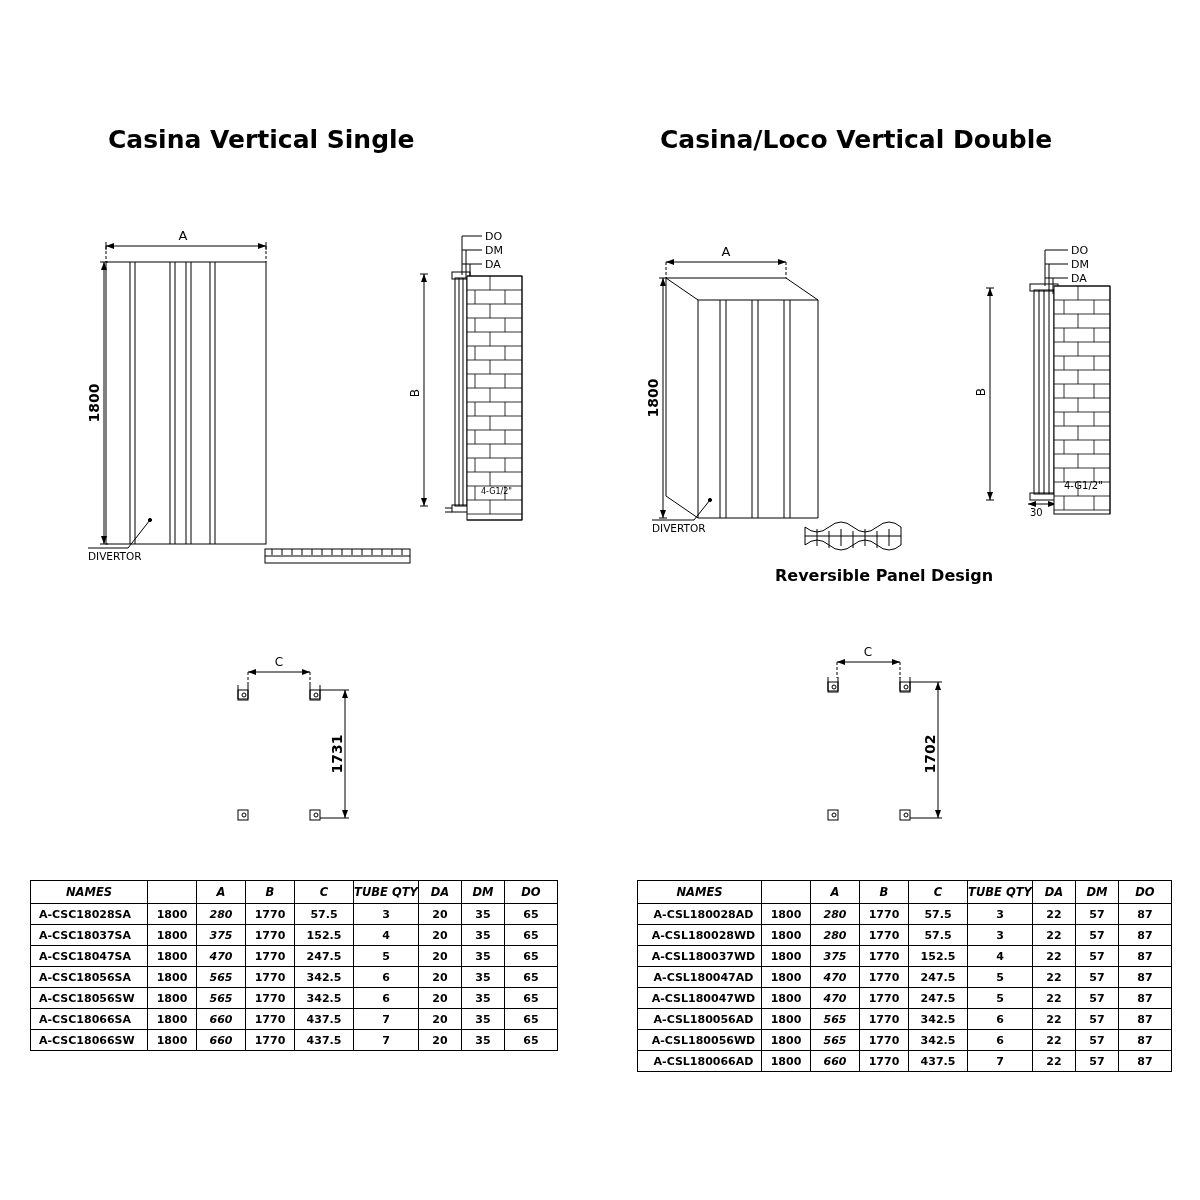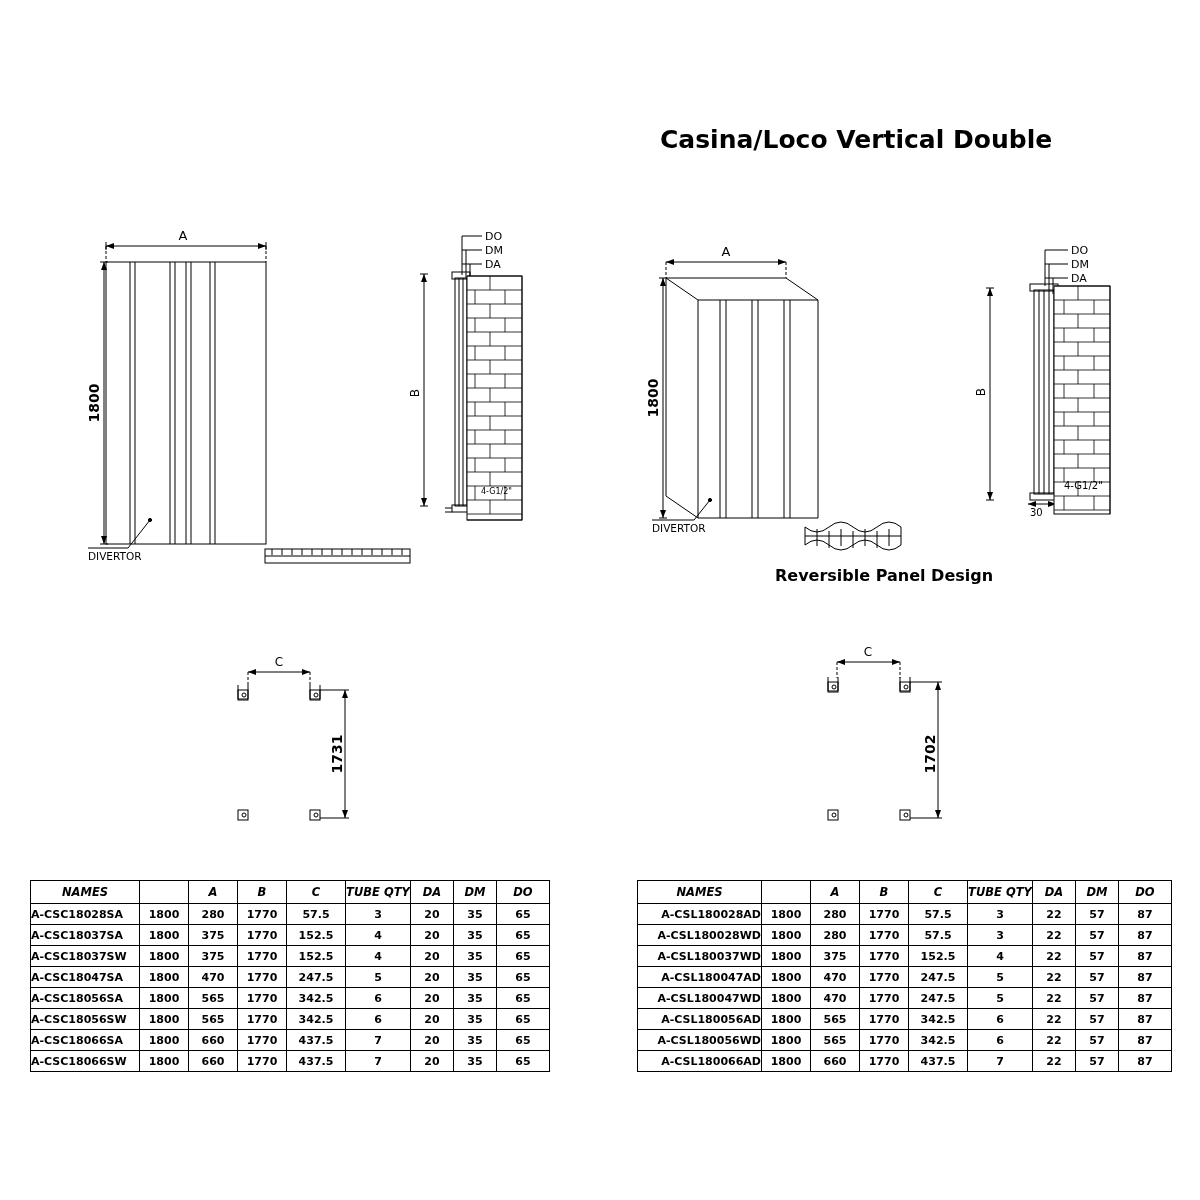--- a/index.html
+++ b/index.html
@@ -44,38 +44,39 @@
   }
   table td,table th{
     border:1px solid #000;
     text-align:center;
     padding:0;
     height:20px;
     font-weight:bold;
   }
   #table-left{left:30px;top:880px;}
   #table-right{left:637px;top:880px;}
-  #table-left td.name,#table-left th.name{width:108px;text-align:left;padding-left:0;}
-  #table-right td.name,#table-right th.name{width:115px;text-align:right;padding-left:8px;}
+  #table-left td.name,#table-left th.name{width:108px;text-align:left;padding-left:8px;}
+  #table-right td.name,#table-right th.name{width:115px;text-align:center;padding-left:8px;}
   th.name{text-align:center !important;padding-left:0 !important;}
   td.c1{width:48px;}
-  td.c2{width:48px;}
+  td.c2{width:48px;font-style:italic;}
   td.c3{width:48px;}
   td.c4{width:58px;}
   td.c5{width:64px;}
   td.c6{width:42px;}
   td.c7{width:42px;}
   td.c8{width:52px;}
   thead th{height:22px;font-size:11.5px;font-style:italic;}
 </style>
 </head>
 <body>
 
 <div class="panel" id="panel-left">
 
+  <div class="panel-title" id="title-left">Casina Vertical Single</div>
 
   <svg width="600" height="880">
     <g stroke="#000" fill="none" stroke-width="1">
 
       <line x1="106" y1="246" x2="266" y2="246"></line>
       <path d="M106 242 L106 250 M266 242 L266 250"></path>
       <path d="M106 246 l8 -3 l0 6 z" fill="#000" stroke="none"></path>
       <path d="M266 246 l-8 -3 l0 6 z" fill="#000" stroke="none"></path>
       <line x1="106" y1="246" x2="106" y2="262" stroke-dasharray="3,2"></line>
       <line x1="266" y1="246" x2="266" y2="262" stroke-dasharray="3,2"></line>
@@ -241,31 +242,20 @@
           <td class="c1">1800</td>
           <td class="c2">375</td>
           <td class="c3">1770</td>
           <td class="c4">152.5</td>
           <td class="c5">4</td>
           <td class="c6">20</td>
           <td class="c7">35</td>
           <td class="c8">65</td>
         </tr>
       <tr>
-          <td class="name">A-CSC18037SW</td>
-          <td class="c1">1800</td>
-          <td class="c2">375</td>
-          <td class="c3">1770</td>
-          <td class="c4">152.5</td>
-          <td class="c5">4</td>
-          <td class="c6">20</td>
-          <td class="c7">35</td>
-          <td class="c8">65</td>
-        </tr>
-      <tr>
           <td class="name">A-CSC18047SA</td>
           <td class="c1">1800</td>
           <td class="c2">470</td>
           <td class="c3">1770</td>
           <td class="c4">247.5</td>
           <td class="c5">5</td>
           <td class="c6">20</td>
           <td class="c7">35</td>
           <td class="c8">65</td>
         </tr>

